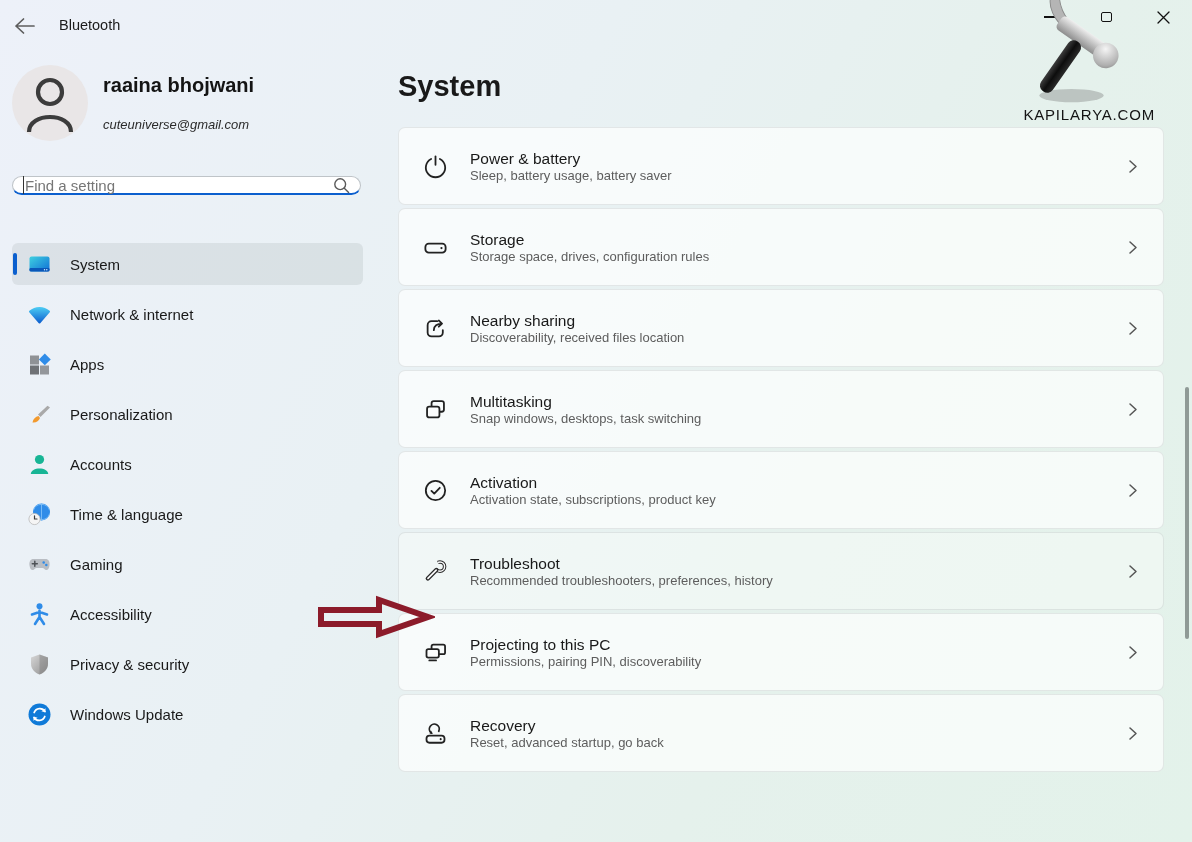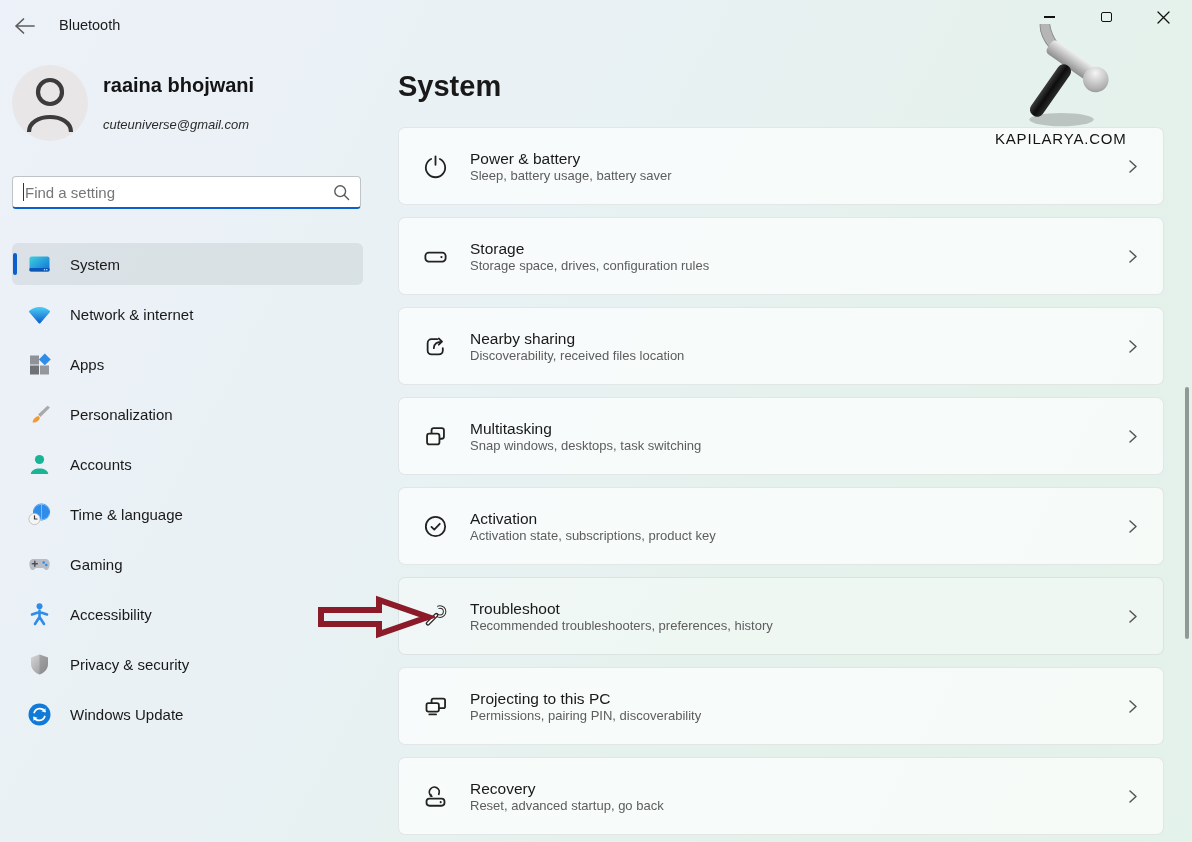--- a/index.html
+++ b/index.html
@@ -12,34 +12,34 @@
 
   
   .back-btn { position:absolute; left:13px; top:16px; width:24px; height:20px; cursor:pointer; }
   .win-title { position:absolute; left:59px; top:17px; font-size:14.5px; color:#1b1b1b; }
   .win-controls { position:absolute; right:0; top:0; display:flex; }
   .win-controls .wc { width:57px; height:34px; display:flex; align-items:center; justify-content:center; }
   .min-glyph { width:11px; height:1.4px; background:#111; }
   .max-glyph { width:10.5px; height:10.5px; border:1.3px solid #111; border-radius:2px; }
 
   
-  .watermark { position:absolute; left:995px; top:24px; width:160px; text-align:left; z-index:5; pointer-events:none; }
+  .watermark { position:absolute; left:995px; top:0; width:160px; text-align:right; z-index:5; pointer-events:none; }
   .watermark-text { font-size:15px; letter-spacing:0.8px; color:#141414; font-weight:500; margin-top:-4px; }
 
   
   .account { position:absolute; left:12px; top:65px; display:flex; align-items:center; }
   .avatar { width:76px; height:76px; border-radius:50%; background:#e9e6e7; display:flex; align-items:center; justify-content:center; overflow:hidden; }
   .account-text { margin-left:15px; }
   .account-name { font-size:20px; font-weight:bold; color:#141414; }
   .account-email { font-size:13px; color:#2b2b2b; margin-top:20px;font-style:italic; }
 
   .searchbox {
-    position:absolute; left:12px; top:176px; width:349px; height:33px;
+    position:absolute; left:12px; top:176px; width:349px; height:19px;
     background:#ffffff; border:1px solid #bfc4c8; border-bottom:2.5px solid #0b5fce;
-    border-radius:4px; display:flex; align-items:center; padding:0 10px;
+    border-radius:10px; display:flex; align-items:center; padding:0 10px;
   }
   .searchbox input {
     flex:1; border:none; outline:none; font-size:15px; background:transparent;
     font-family:"Liberation Sans", sans-serif; color:#1b1b1b; caret-color:#000;
   }
   .searchbox input::placeholder { color:#767676; }
   .search-caret { width:1px; height:18px; background:#333; margin-right:1px; }
 
   .nav { position:absolute; left:12px; top:243px; width:351px; }
   .nav-item {
@@ -50,21 +50,21 @@
   .nav-pill { display:none; }
   .nav-item.selected .nav-pill {
     display:block; position:absolute; left:1px; top:10px; width:3.5px; height:22px;
     border-radius:3px; background:#0b5fce;
   }
   .nav-icon { width:25px; height:25px; margin-right:18px; flex:0 0 auto; }
   .nav-label { font-size:15px; color:#191919; }
 
   
   .page-title { position:absolute; left:398px; top:70px; font-size:29px; font-weight:600; color:#191919; }
-  .cards { position:absolute; left:398px; top:127px; width:766px; display:flex; flex-direction:column; gap:12px; }
+  .cards { position:absolute; left:398px; top:127px; width:766px; display:flex; flex-direction:column; gap:3px; }
   .card {
     height:78px; background:rgba(255,255,255,0.68); border:1px solid rgba(110,125,125,0.16);
     border-radius:7px; display:flex; align-items:center; padding:0 22px 0 23px; cursor:pointer;
   }
   .card.hover { background:rgba(252,254,253,0.42); }
   .card-icon { width:27px; height:27px; margin-right:21px; flex:0 0 auto; }
   .card-text { flex:1; }
   .card-title { font-size:15.5px; color:#191919; }
   .card-sub { font-size:13px; color:#5d5d5d; }
   .chevron { width:17px; height:17px; flex:0 0 auto; }

